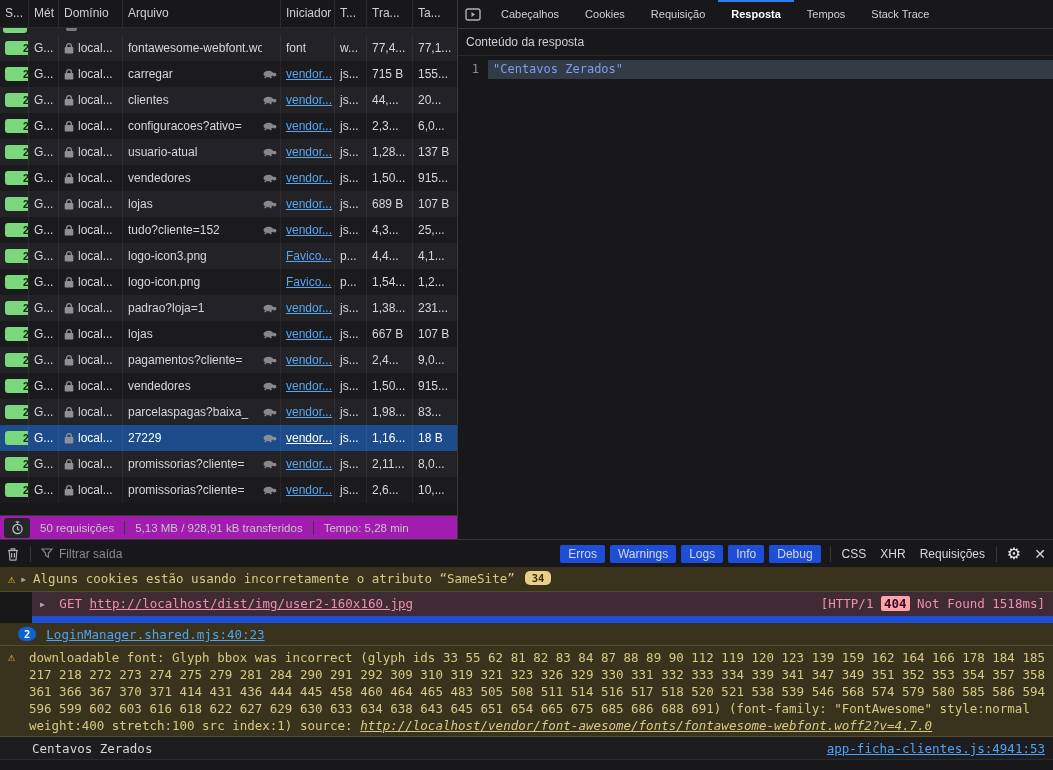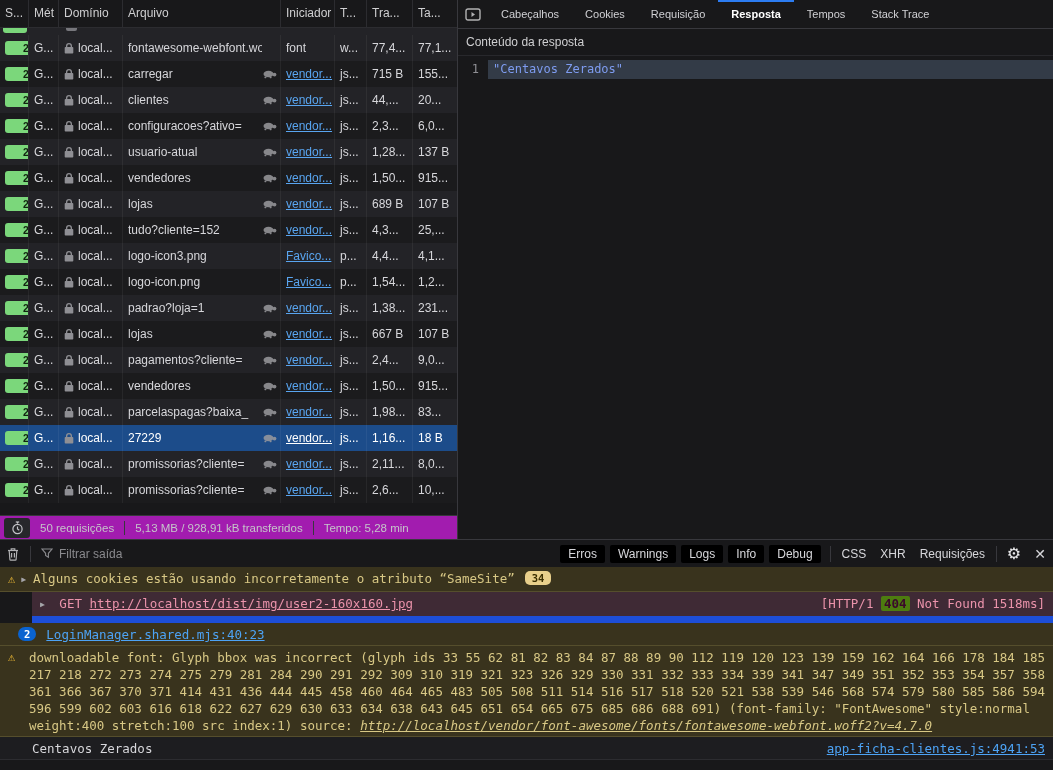--- a/index.html
+++ b/index.html
@@ -53,36 +53,36 @@
   .gutter { width:30px; flex:none; text-align:right; padding-right:9px; color:#8f8f94; }
   .code-content { flex:1; background:#333b47; color:#7e9cf0; padding-left:5px; }
   
   .console-panel { height:231px; flex:none; border-top:1px solid #38383d; display:flex; flex-direction:column; font-family:"DejaVu Sans Mono","Liberation Mono",monospace; }
   .console-toolbar { height:27px; flex:none; display:flex; align-items:center; background:#18181a; font-family:"Liberation Sans",sans-serif; }
   .tool-btn { width:26px; height:22px; display:flex; align-items:center; justify-content:center; cursor:default; }
   .tb-sep { width:1px; height:16px; background:#38383d; margin:0 4px; }
   .filter-wrap { display:flex; align-items:center; gap:6px; padding-left:6px; flex:1; }
   .filter-input { background:transparent; border:none; outline:none; color:#d7d7db; font-size:12px; width:260px; font-family:"Liberation Sans",sans-serif; }
   .filter-input::placeholder { color:#8a8a8e; }
-  .pill-btn { background:#000000; color:#d7d7db; border-radius:2px; padding:2px 8px; font-size:12px; margin-right:5px; cursor:default; }
+  .pill-btn { background:#1d4ed8; color:#d7d7db; border-radius:2px; padding:2px 8px; font-size:12px; margin-right:5px; cursor:default; }
   .cat-btn { color:#d7d7db; padding:2px 7px; font-size:12px; cursor:default; }
   .gear { font-size:16px; color:#e8e8ea; }
   .closex { font-size:14px; color:#d7d7db; }
   .messages { flex:1; overflow:hidden; font-size:12.5px; line-height:17px; }
   .msg { display:flex; align-items:flex-start; padding:3px 8px 2px 8px; }
   .msg-left { flex:1; min-width:0; }
   .msg-right { flex:none; white-space:nowrap; padding-left:10px; }
   .msg-warn { background:#39331d; color:#d8c885; border-bottom:1px solid #554e2c; }
   .msg-error { background:#3f2a35; color:#eb93ab; border-bottom:7px solid #1d4ed8;margin-left:32px; }
   .msg-log { background:#1d1d20; color:#d7d7db; border-bottom:1px solid #2c2c30; }
   .warn-icon { color:#fdc537; font-size:12px; margin-right:6px; }
   .expand-arrow { display:inline-block; font-size:8px; color:#a5a5a9; margin-right:7px; transform:translateY(-1px); }
   .count-badge { display:inline-block; background:#e8cf8b; color:#3a2e00; font-size:10.5px; font-weight:bold; border-radius:5px; padding:0 7px; line-height:14px; margin-left:10px; vertical-align:1px; }
   .blue-badge { display:inline-block; background:#0a63d0; color:#fff; font-size:10.5px; font-weight:bold; border-radius:8px; padding:0 6px; line-height:14px; margin-right:10px; vertical-align:1px; }
-  .code-404 { background:#4d7c0f; color:#3b082b; border-radius:2px; padding:0 3px; font-weight:bold; }
+  .code-404 { background:#fca5a5; color:#3b082b; border-radius:2px; padding:0 3px; font-weight:bold; }
   .console-link { color:#4da3f5; text-decoration:underline; }
   .err-url { color:#eb93ab; text-decoration:underline; }
   .src-url { font-style:italic; text-decoration:underline; }
   .hang { position:relative; padding-left:21px; }
   .hang .warn-icon { position:absolute; left:0; top:0; }
   .indent24 { padding-left:24px; }
 </style>
 </head>
 <body>
 

